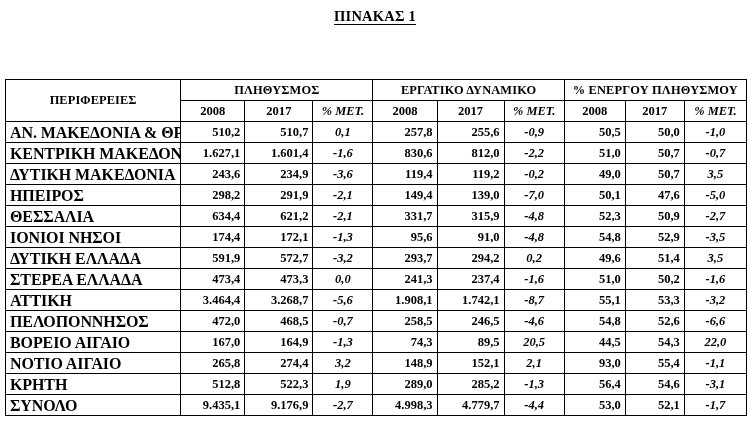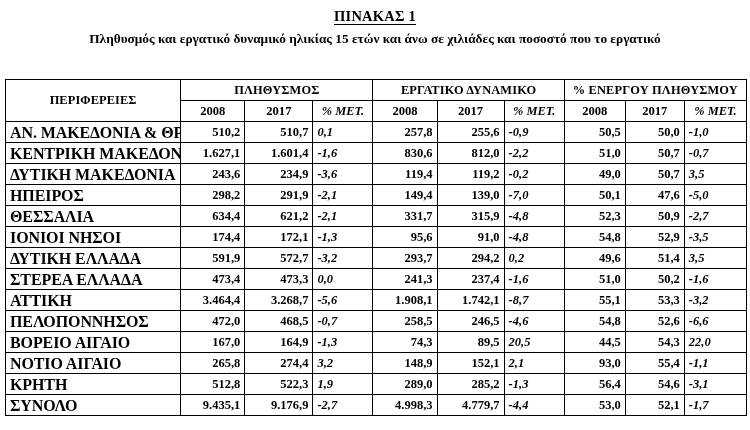--- a/index.html
+++ b/index.html
@@ -103,41 +103,40 @@
   td.region {
     text-align: left;
     font-size: 16px;
     letter-spacing: -0.1px;
   }
   td.num {
     text-align: right;
     font-size: 12.5px;
   }
   td.pct {
-    text-align: left;
+    text-align: center;
     font-style: italic;
     font-size: 12.5px;
     padding-right: 6px;
   }
 
   
   table.data {
     border: 1.6px solid #000;
   }
   
   .sep-left { border-left-width: 2px; }
 </style>
 </head>
 <body>
 
 <div class="page">
 
   <div class="title-block">
     <div class="table-number"><span class="u">ΠΙΝΑΚΑΣ 1</span></div>
-    <div class="title-line">Πληθυσμός και εργατικό δυναμικό ηλικίας 15 ετών και άνω σε χιλιάδες και ποσοστό που το εργατικό</div>
   </div>
 
   <div class="table-wrap">
     <table class="data">
       <colgroup>
         <col style="width:175px">
         <col style="width:64px">
           <col style="width:68px">
           <col style="width:60px">
         <col style="width:64px">

